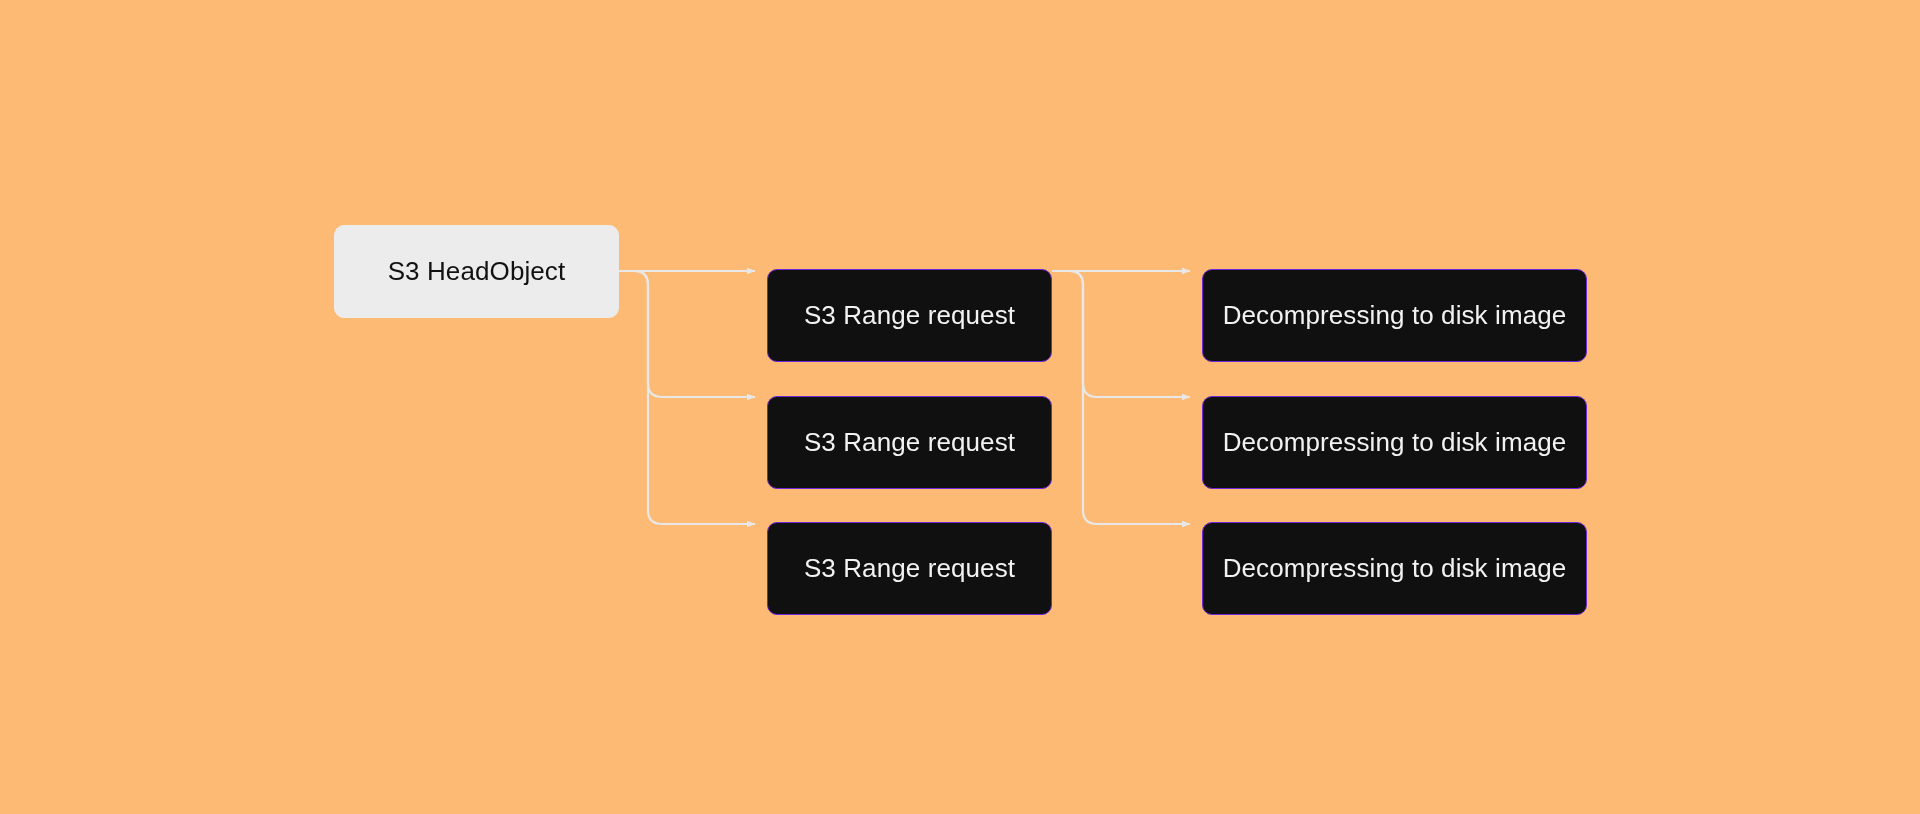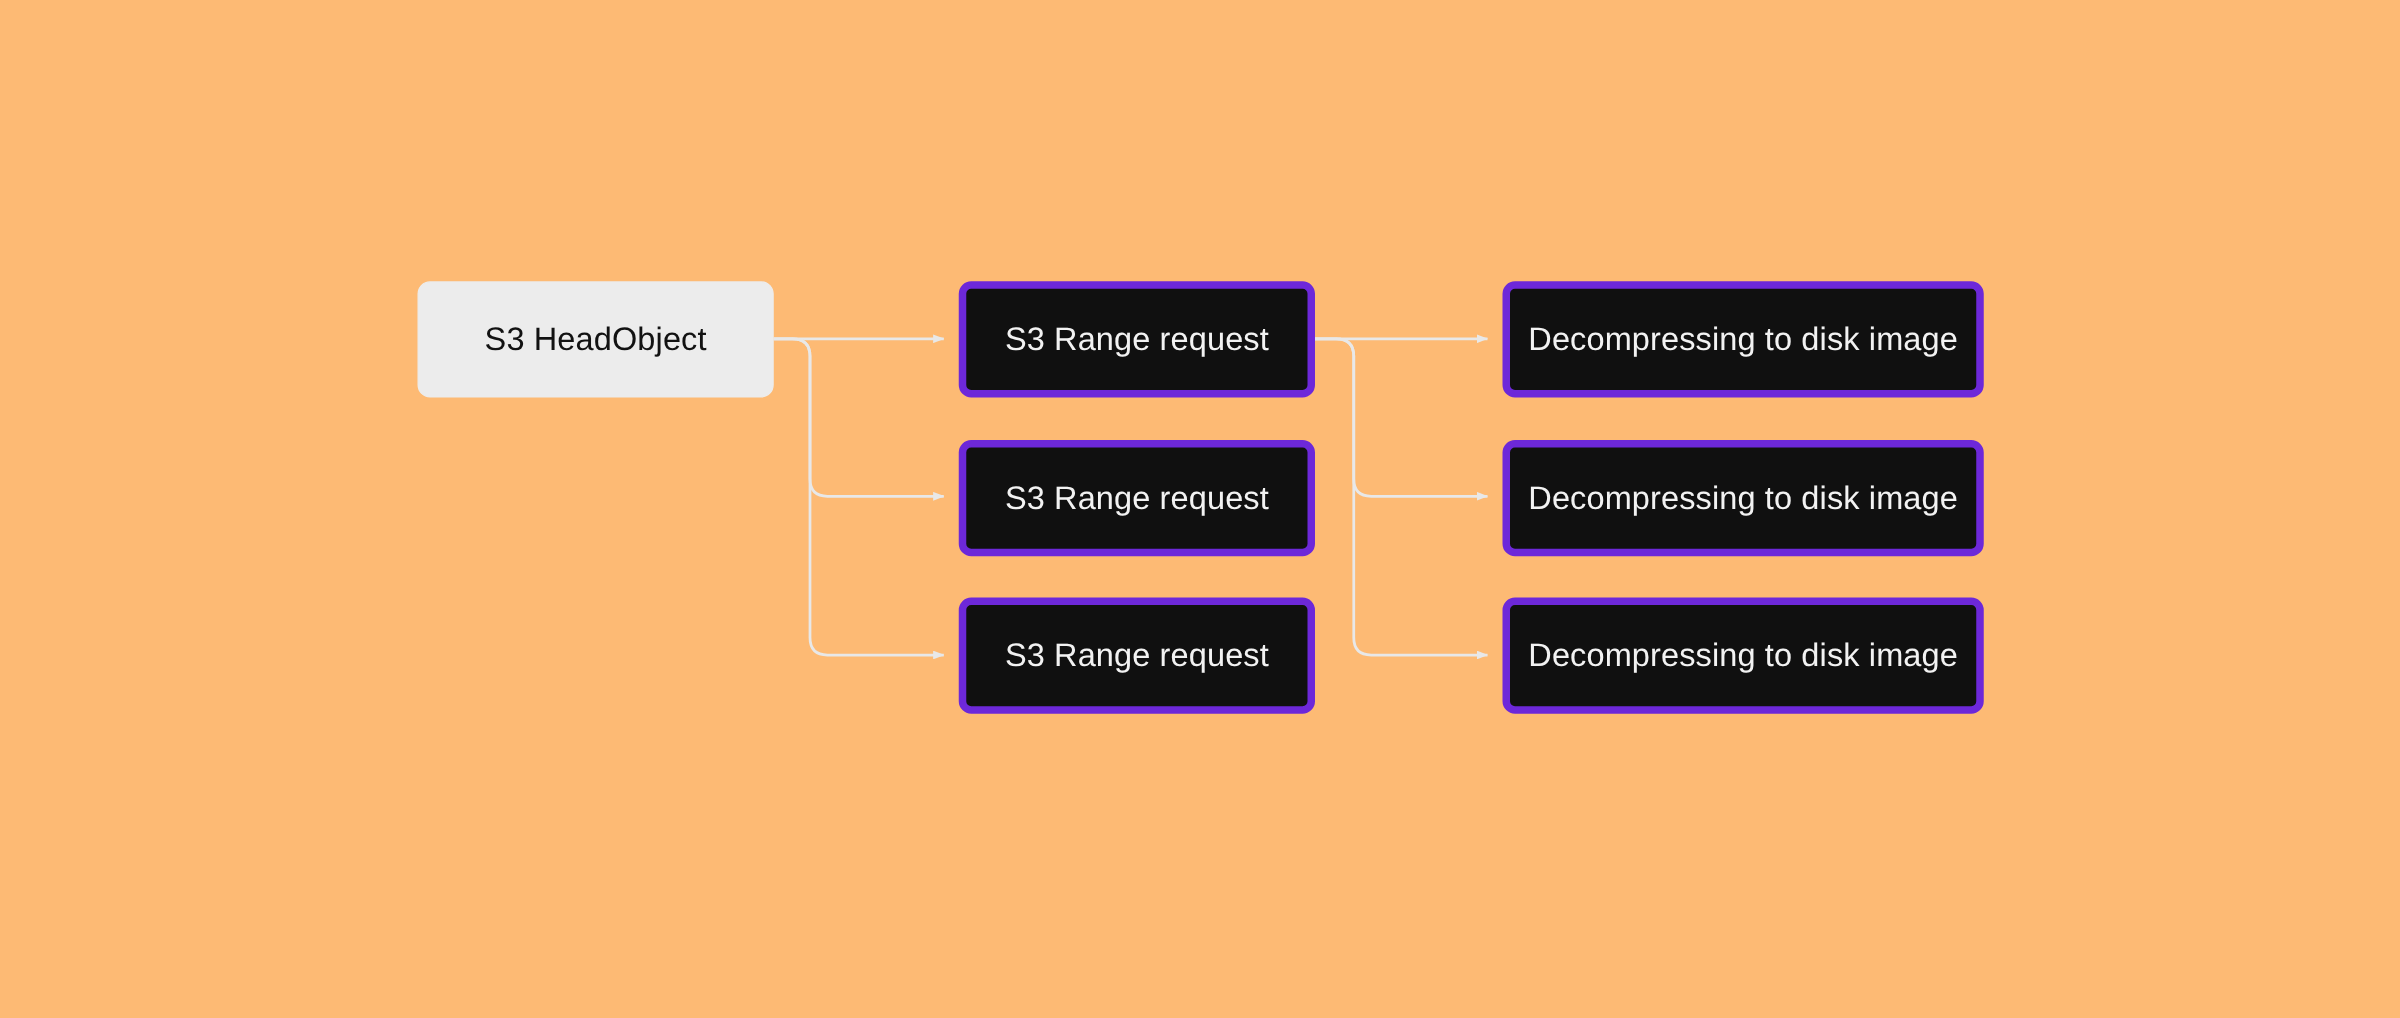--- a/index.html
+++ b/index.html
@@ -44,21 +44,22 @@
     user-select: none;
   }
   .node-light {
     background: #ececec;
     color: #121212;
     border: 1px solid #ececec;
   }
   .node-dark {
     background: #101010;
     color: #f2f2f2;
-    border: 6px solid #6d28d9;
+    border: 1px solid #6d28d9;
+    margin-top: 44px;
   }
   .node-label {
     display: block;
   }
 </style>
 </head>
 <body>
 
 <div id="canvas">
 

